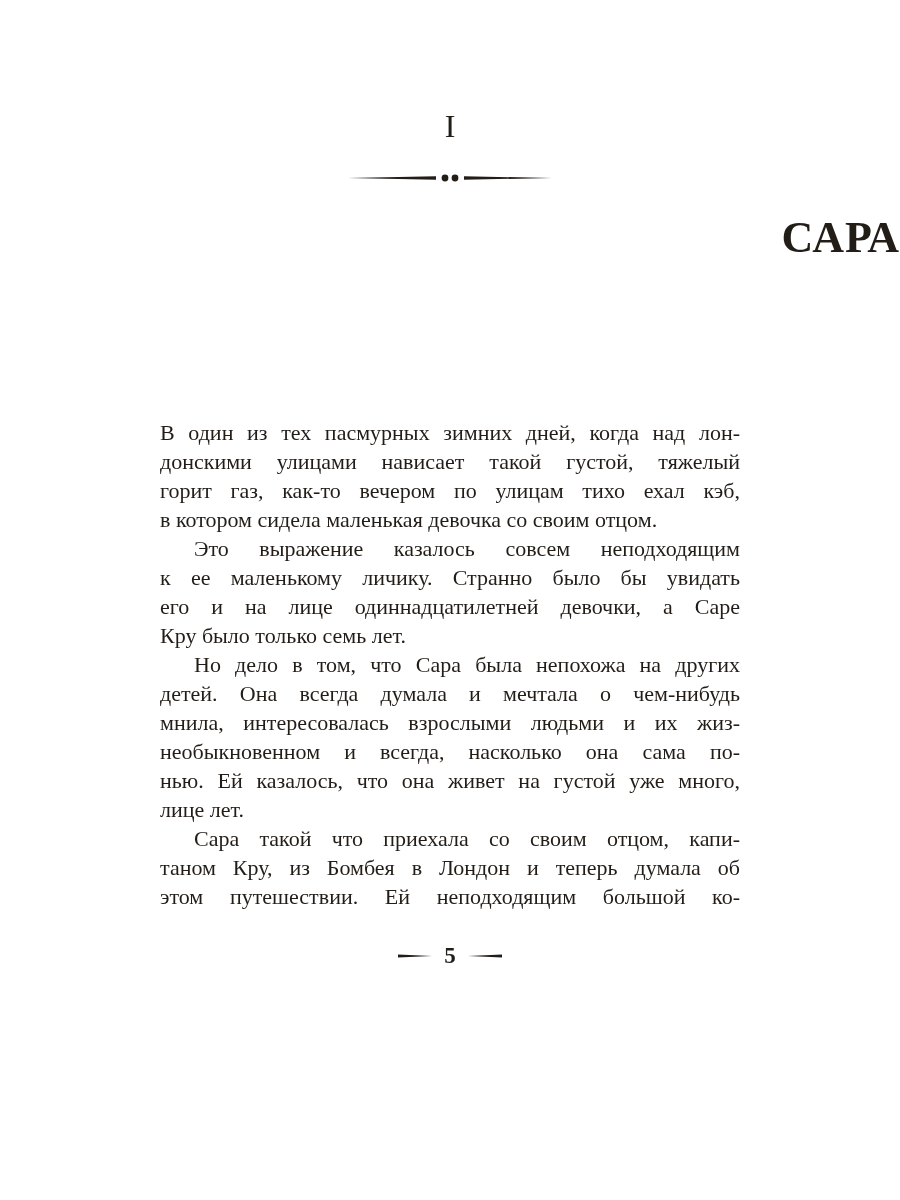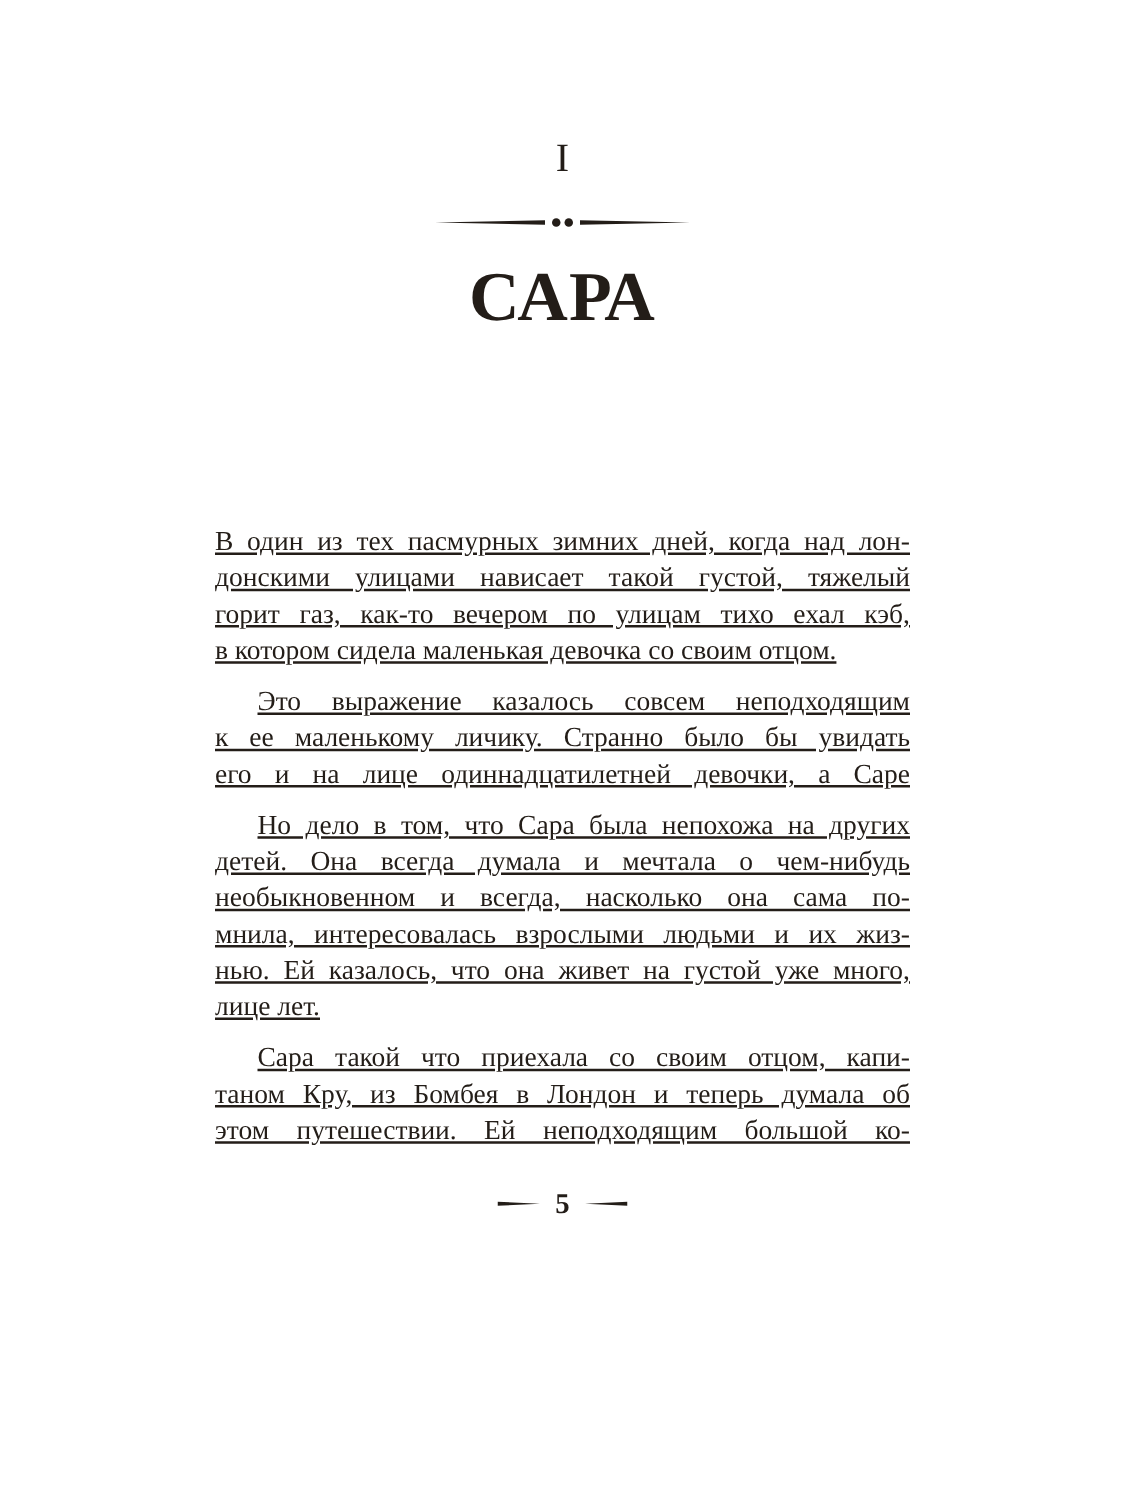--- a/index.html
+++ b/index.html
@@ -26,37 +26,36 @@
     color: #231d18;
   }
   .ornament {
     margin-top: 26px;
     text-align: center;
     height: 12px;
     line-height: 0;
   }
   .chapter-title {
     margin: 30px 0 0 0;
-    text-align: center;
-    font-size: 56px;
+    text-align: right;
+    font-size: 44px;
     line-height: 48px;
     font-weight: 700;
     letter-spacing: 1px;
     color: #231d18;
   }
   .body-text {
     width: 580px;
     margin: 156px auto 0 auto;
     font-size: 22px;
     color: #231d18;
   }
   .paragraph {
-    margin: 12px;
+    margin: 0;
     padding: 0;
-    text-decoration: underline;
   }
   .line {
     line-height: 29px;
     text-align: justify;
     text-align-last: justify;
     white-space: normal;
   }
   .line-first-indent {
     text-indent: 34px;
   }
@@ -102,26 +101,27 @@
       <div class="paragraph">
         <div class="line">В один из тех пасмурных зимних дней, когда над лон-</div>
         <div class="line">донскими улицами нависает такой густой, тяжелый</div>
         <div class="line">горит газ, как-то вечером по улицам тихо ехал кэб,</div>
         <div class="line line-end">в котором сидела маленькая девочка со своим отцом.</div>
       </div>
       <div class="paragraph">
         <div class="line line-first-indent">Это выражение казалось совсем неподходящим</div>
         <div class="line">к ее маленькому личику. Странно было бы увидать</div>
         <div class="line">его и на лице одиннадцатилетней девочки, а Саре</div>
+        <div class="line line-end">Кру было только семь лет.</div>
       </div>
       <div class="paragraph">
         <div class="line line-first-indent">Но дело в том, что Сара была непохожа на других</div>
         <div class="line">детей. Она всегда думала и мечтала о чем-нибудь</div>
+        <div class="line">мнила, интересовалась взрослыми людьми и их жиз-</div>
         <div class="line">необыкновенном и всегда, насколько она сама по-</div>
-        <div class="line">мнила, интересовалась взрослыми людьми и их жиз-</div>
         <div class="line">нью. Ей казалось, что она живет на густой уже много,</div>
         <div class="line line-end">лице лет.</div>
       </div>
       <div class="paragraph">
         <div class="line line-first-indent">Сара такой что приехала со своим отцом, капи-</div>
         <div class="line">таном Кру, из Бомбея в Лондон и теперь думала об</div>
         <div class="line">этом путешествии. Ей неподходящим большой ко-</div>
       </div>
     </div>
 

